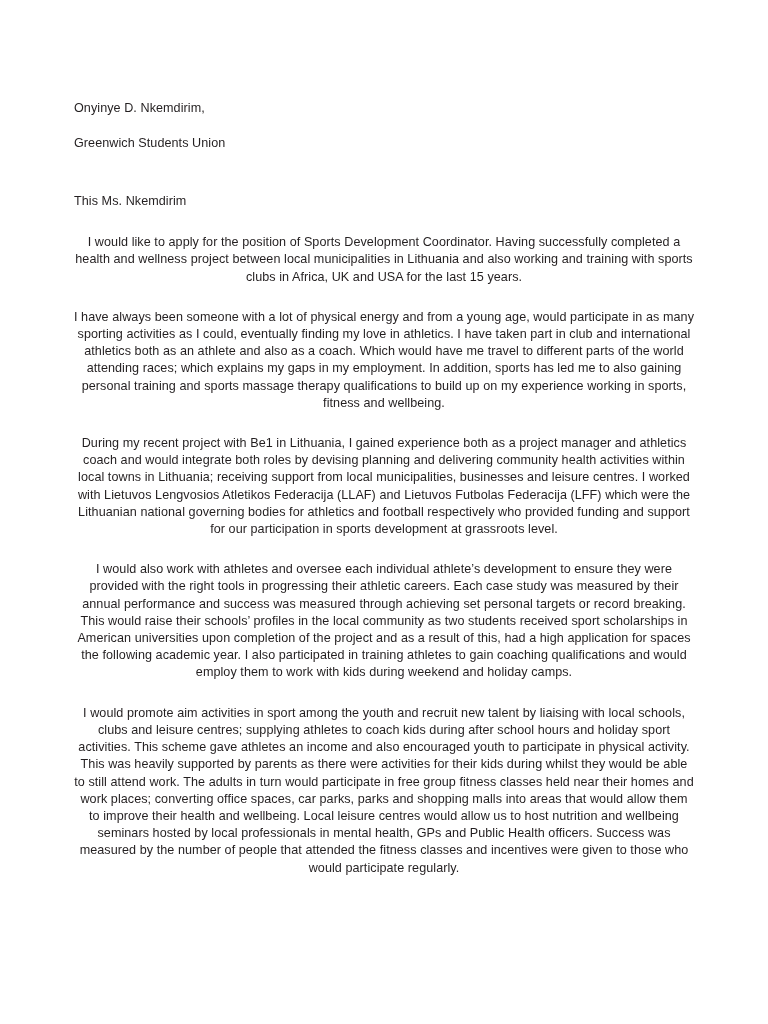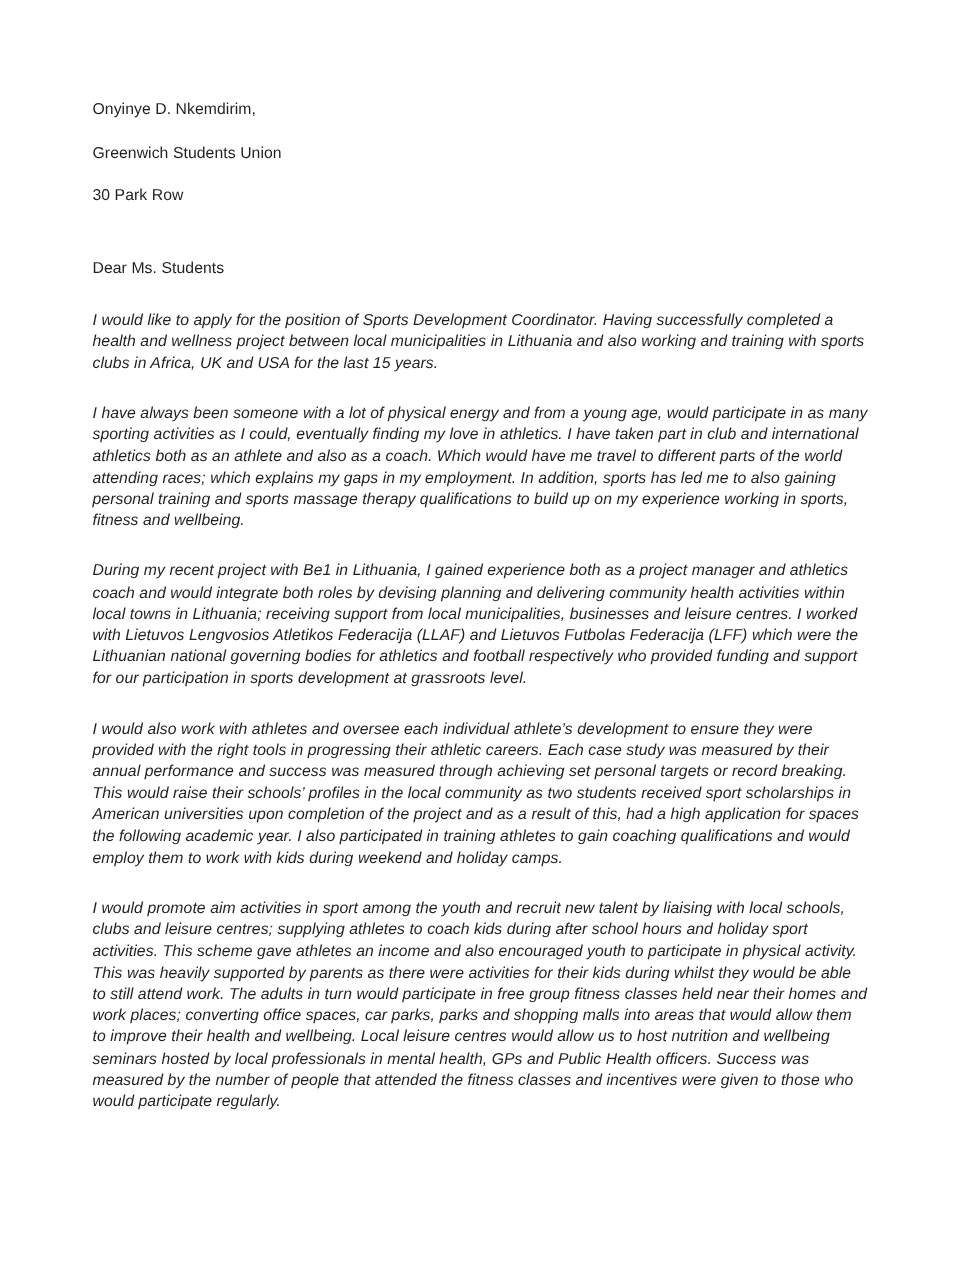--- a/index.html
+++ b/index.html
@@ -16,20 +16,21 @@
     -webkit-font-smoothing: antialiased;
   }
   .page {
     position: relative;
     width: 768px;
     height: 970px;
     background: #ffffff;
     box-sizing: border-box;
     padding: 62px 75px 0 74px;
     overflow: hidden;
+    margin-top: 21px;
   }
   .doc-body {
     width: 620px;
     font-size: 12.6px;
     line-height: 17.2px;
     letter-spacing: 0.005em;
     color: #231f20;
   }
   .address-block {
     margin: 0 0 0 0;
@@ -44,41 +45,39 @@
   .salutation {
     margin: 24px 0 0 0;
   }
   .body-paragraphs {
     margin: 0;
     padding: 0;
   }
   .body-paragraphs p {
     margin: 23px 0 0 0;
     padding: 0;
-    text-align: left;
-    font-style: italic;
+    text-align: center;
   }
   .body-paragraphs p:first-child {
     margin-top: 24px;
   }
 </style>
 </head>
 <body>
 
 <div class="page">
   <div class="doc-body">
 
     <div class="address-block">
       <span class="addr-line">Onyinye D. Nkemdirim,</span>
       <span class="addr-line">Greenwich Students Union</span>
-      <span class="addr-line">30 Park Row</span>
     </div>
 
 
-    <div class="salutation">Dear Ms. Students</div>
+    <div class="salutation">This Ms. Nkemdirim</div>
 
     <div class="body-paragraphs">
       <p>I would like to apply for the position of Sports Development Coordinator. Having successfully completed a health and wellness project between local municipalities in Lithuania and also working and training with sports clubs in Africa, UK and USA for the last 15 years.</p>
       <p>I have always been someone with a lot of physical energy and from a young age, would participate in as many sporting activities as I could, eventually finding my love in athletics. I have taken part in club and international athletics both as an athlete and also as a coach. Which would have me travel to different parts of the world attending races; which explains my gaps in my employment. In addition, sports has led me to also gaining personal training and sports massage therapy qualifications to build up on my experience working in sports, fitness and wellbeing.</p>
       <p>During my recent project with Be1 in Lithuania, I gained experience both as a project manager and athletics coach and would integrate both roles by devising planning and delivering community health activities within local towns in Lithuania; receiving support from local municipalities, businesses and leisure centres. I worked with Lietuvos Lengvosios Atletikos Federacija (LLAF) and Lietuvos Futbolas Federacija (LFF) which were the Lithuanian national governing bodies for athletics and football respectively who provided funding and support for our participation in sports development at grassroots level.</p>
       <p>I would also work with athletes and oversee each individual athlete’s development to ensure they were provided with the right tools in progressing their athletic careers. Each case study was measured by their annual performance and success was measured through achieving set personal targets or record breaking. This would raise their schools’ profiles in the local community as two students received sport scholarships in American universities upon completion of the project and as a result of this, had a high application for spaces the following academic year. I also participated in training athletes to gain coaching qualifications and would employ them to work with kids during weekend and holiday camps.</p>
       <p>I would promote aim activities in sport among the youth and recruit new talent by liaising with local schools, clubs and leisure centres; supplying athletes to coach kids during after school hours and holiday sport activities. This scheme gave athletes an income and also encouraged youth to participate in physical activity. This was heavily supported by parents as there were activities for their kids during whilst they would be able to still attend work. The adults in turn would participate in free group fitness classes held near their homes and work places; converting office spaces, car parks, parks and shopping malls into areas that would allow them to improve their health and wellbeing. Local leisure centres would allow us to host nutrition and wellbeing seminars hosted by local professionals in mental health, GPs and Public Health officers. Success was measured by the number of people that attended the fitness classes and incentives were given to those who would participate regularly.</p>
 
     </div>
 

